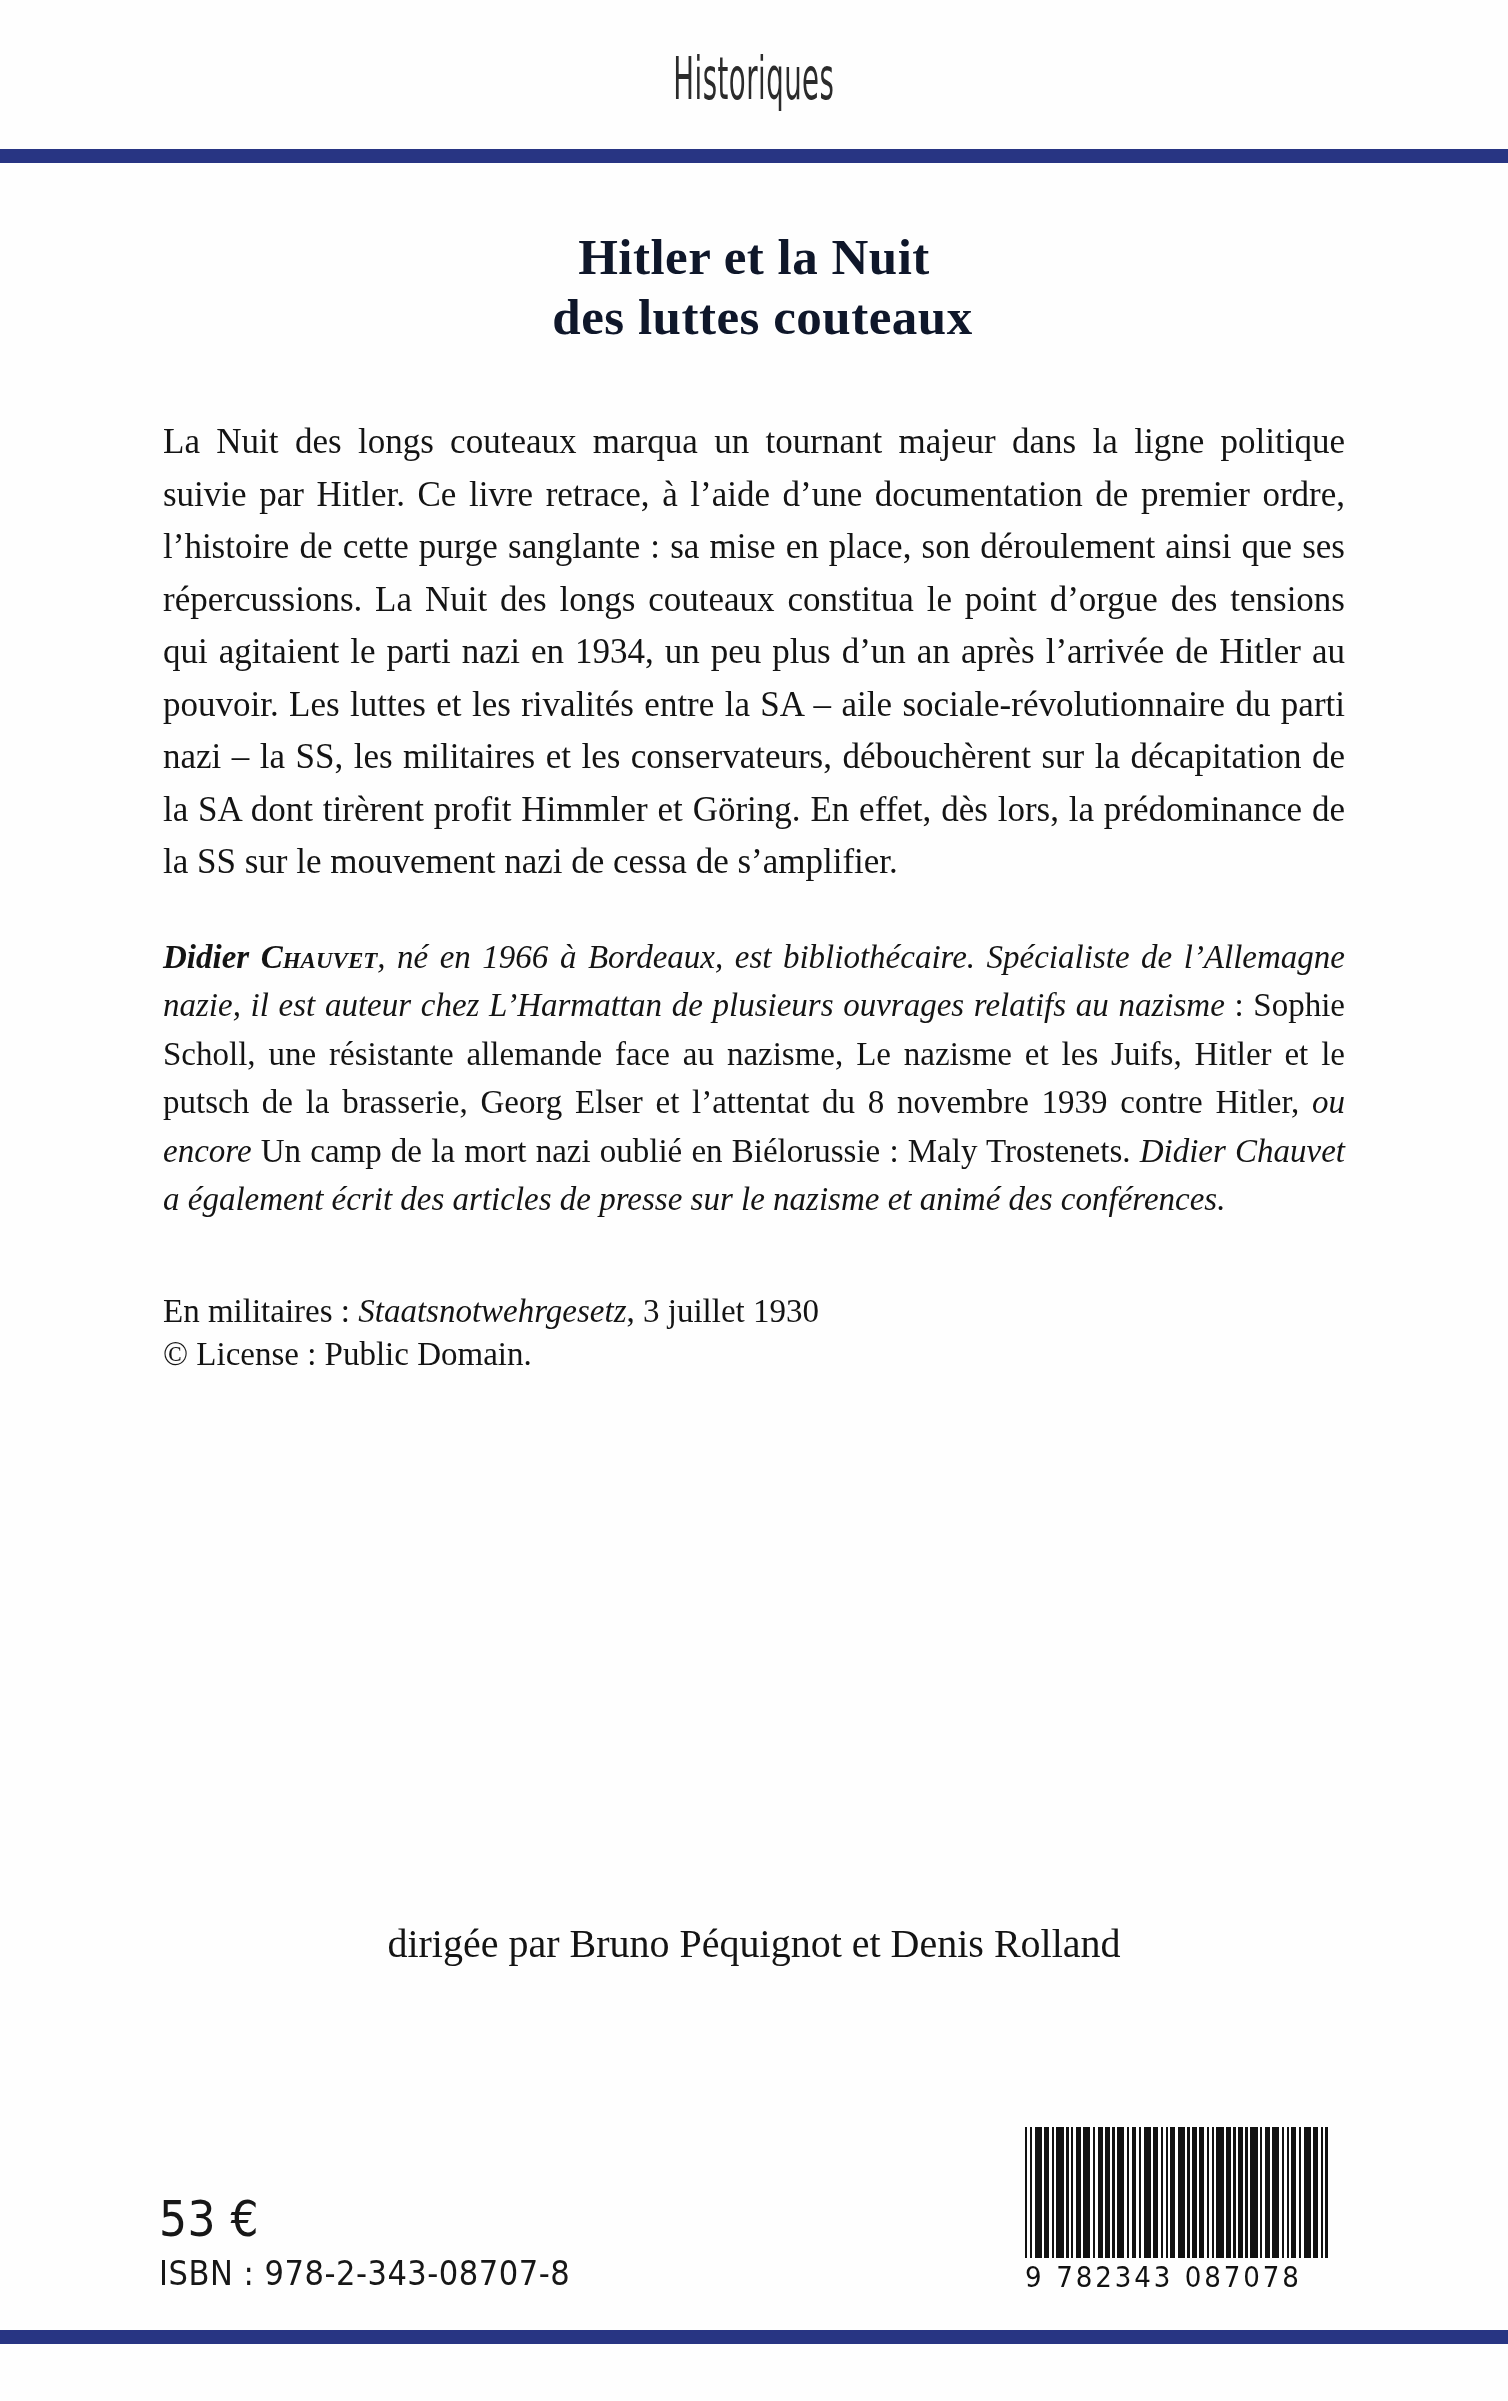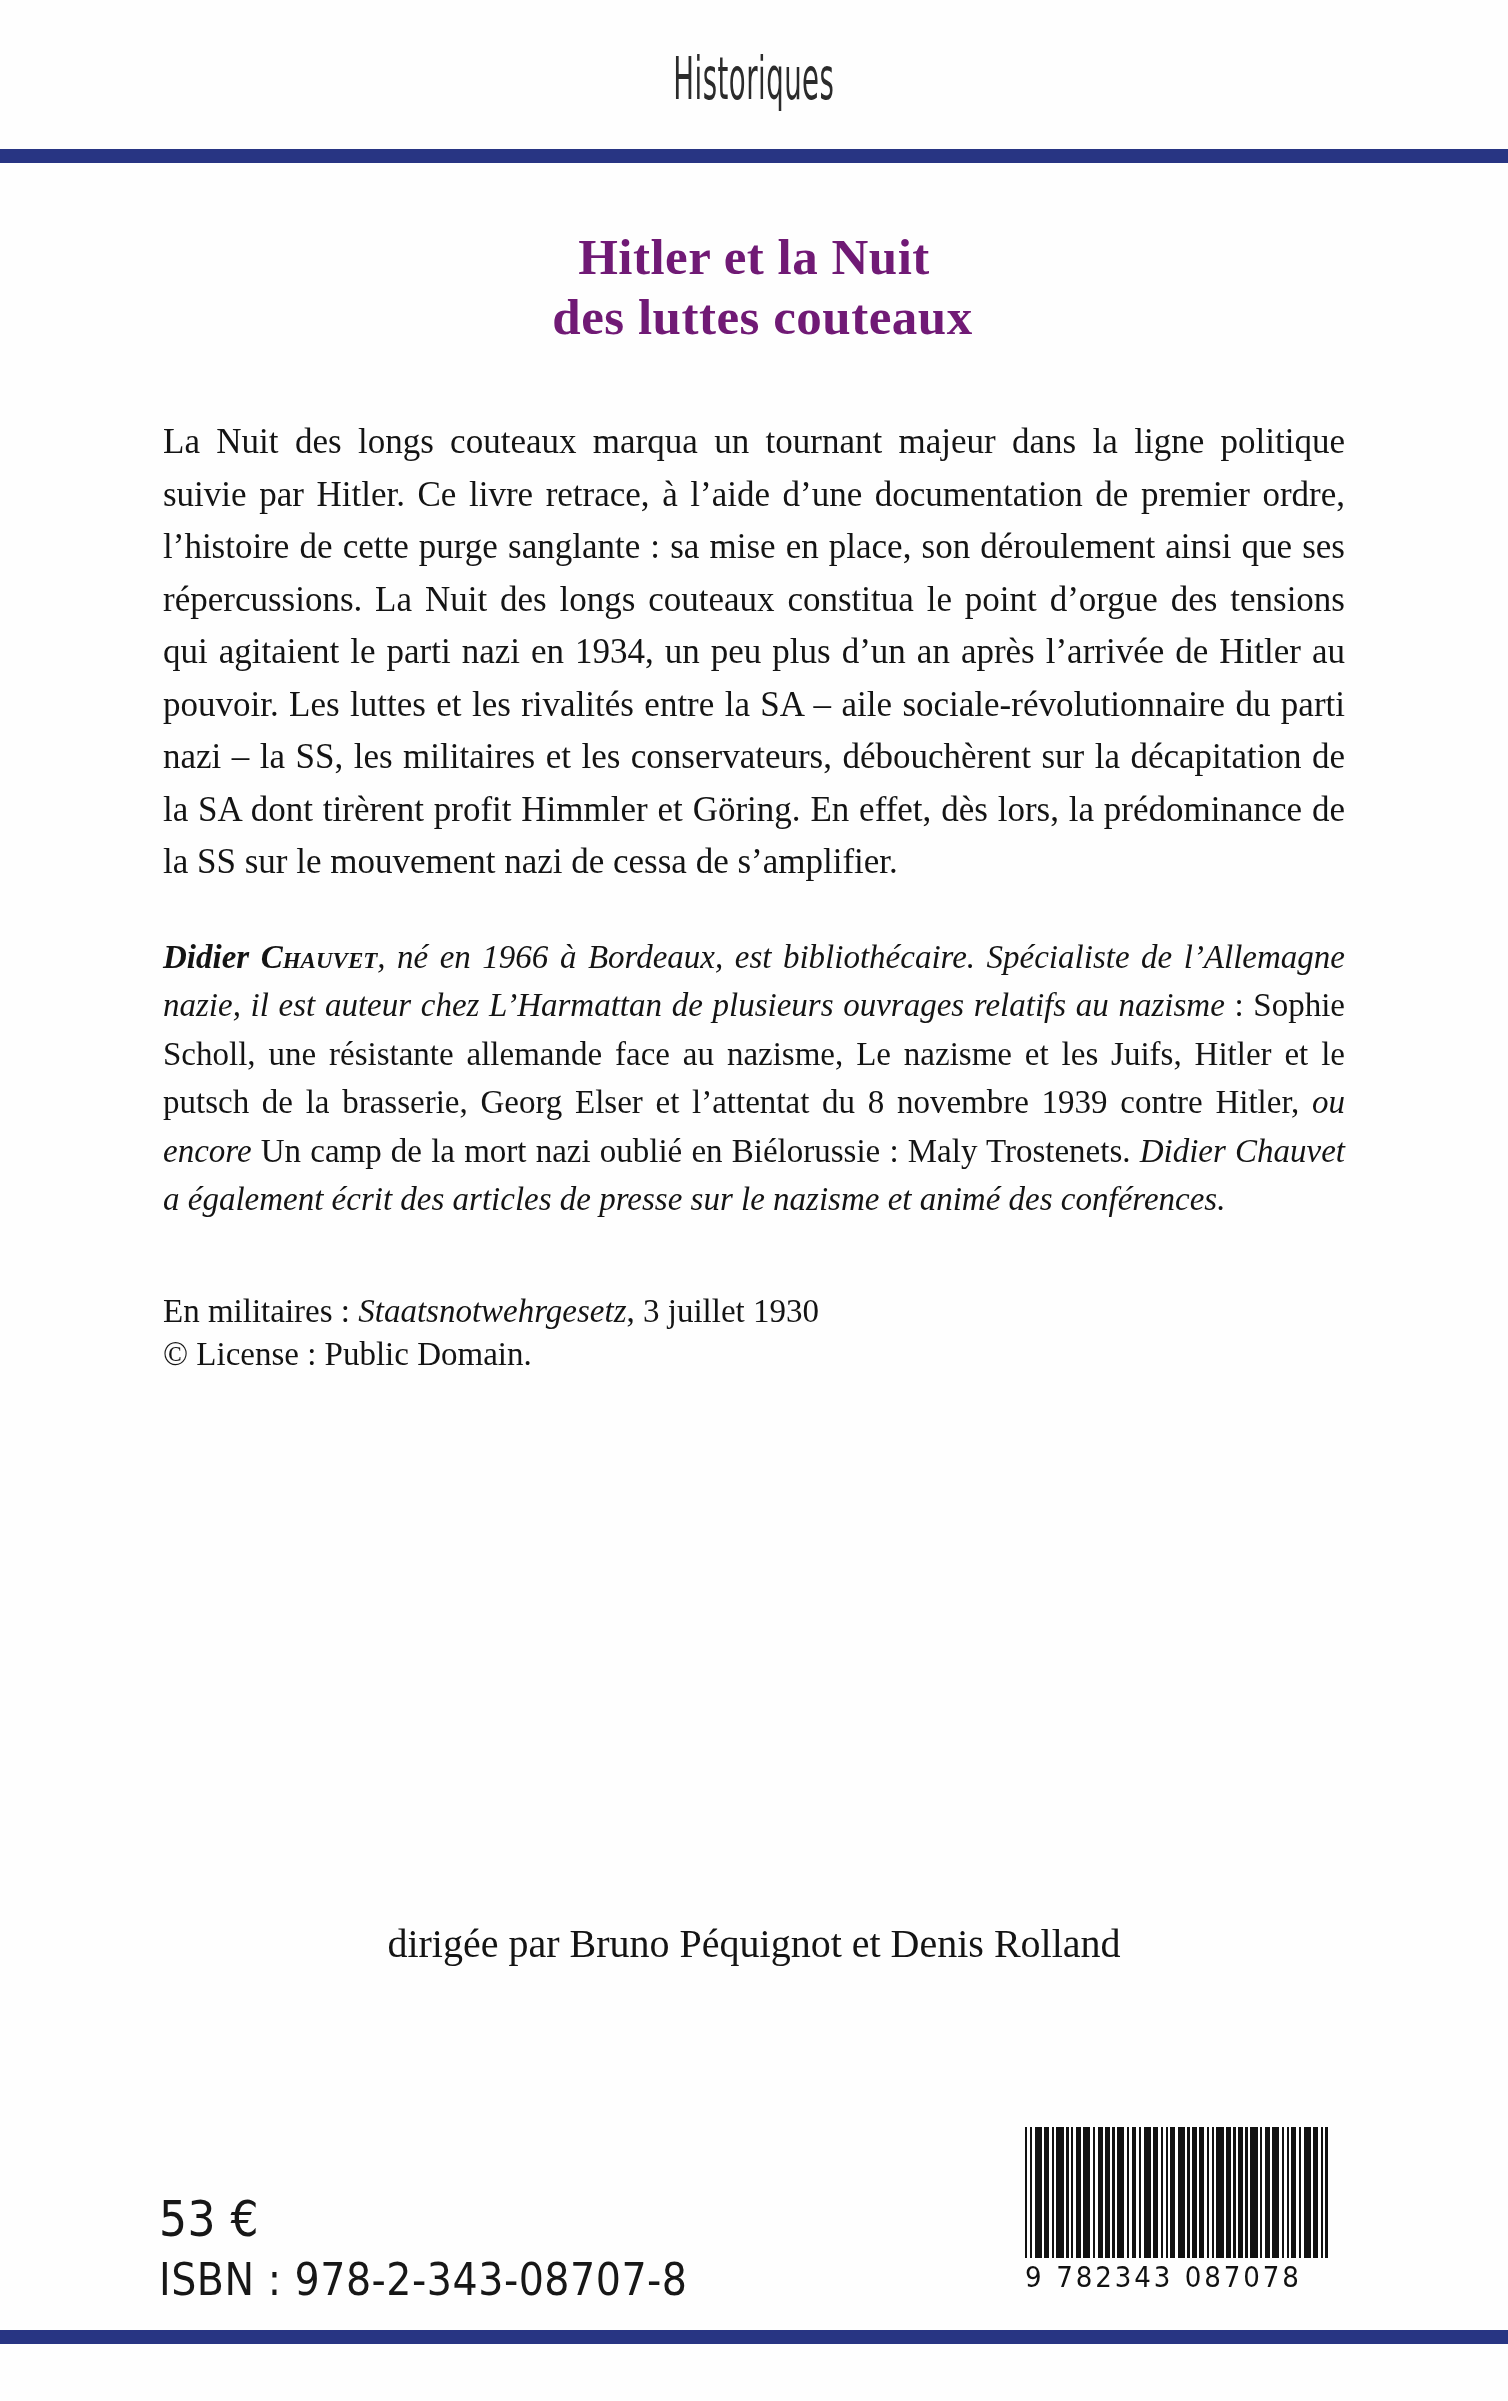--- a/index.html
+++ b/index.html
@@ -59,21 +59,21 @@
     background: #283583;
   }
 
   
   .book-title {
     position: absolute;
     top: 227px;
     left: 0;
     width: 100%;
     text-align: center;
-    color: #701a75;
+    color: #0f172a;
     font-family: "Liberation Serif", serif;
     font-weight: bold;
     font-size: 51px;
     line-height: 1.18;
     letter-spacing: 0.5px;
   }
   .book-title .tline { display: block; }
   .book-title .tline.second { padding-left: 17px; }
 
   
@@ -160,21 +160,21 @@
     font-family: "DejaVu Sans Condensed", "Liberation Sans Narrow", "Liberation Sans", sans-serif;
     color: #171717;
   }
   .price-block .price {
     font-size: 49px;
     line-height: 1.05;
     display: block;
     letter-spacing: 0.5px;
   }
   .price-block .isbn {
-    font-size: 44px;
+    font-size: 34px;
     line-height: 1.3;
     display: block;
     margin-top: 5.7px;
     letter-spacing: 0.5px;
   }
 
   
   .barcode {
     position: absolute;
     left: 1025px;

